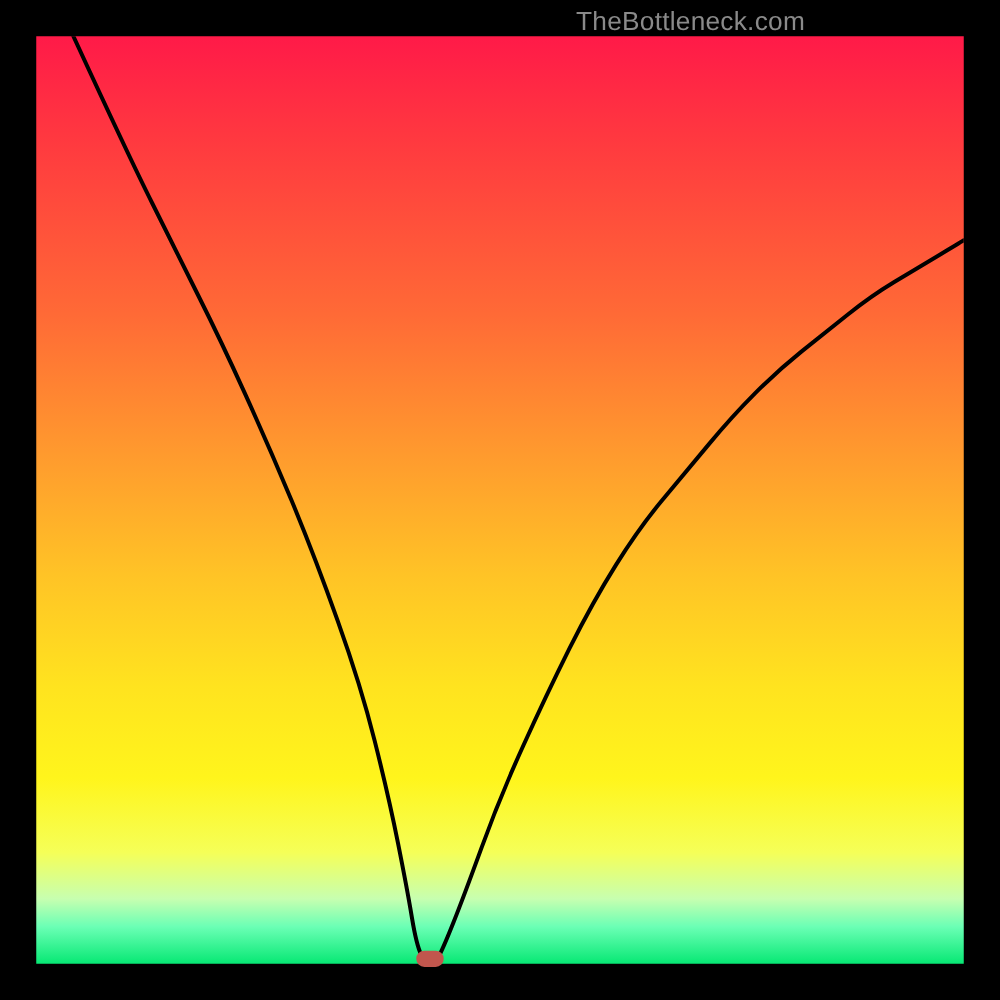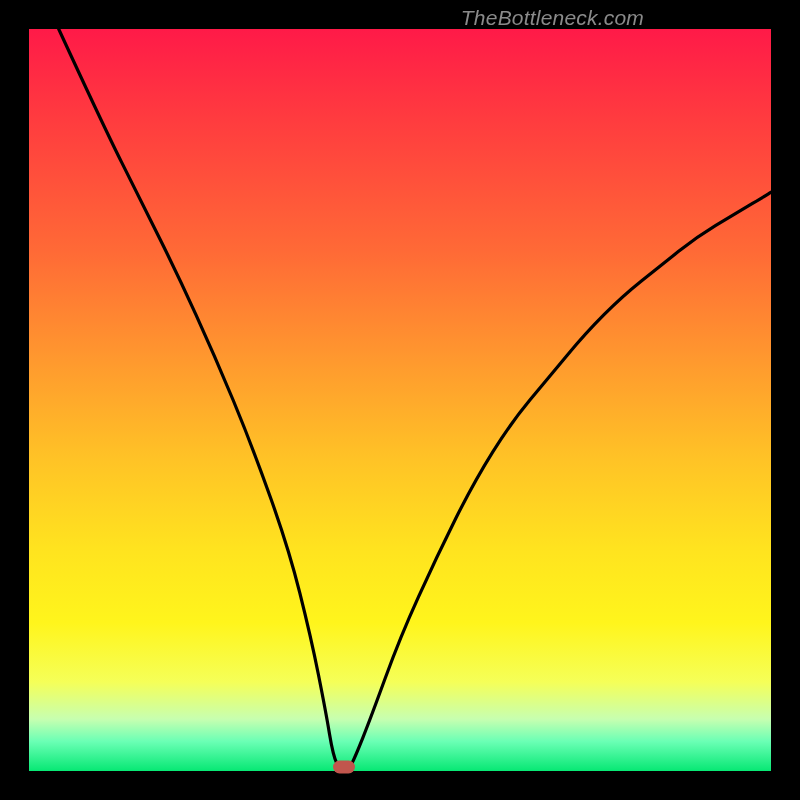--- a/index.html
+++ b/index.html
@@ -9,21 +9,20 @@
     height: 800px;
     background: #000;
     overflow: hidden;
     font-family: Arial, Helvetica, sans-serif;
   }
   .frame {
     position: relative;
     width: 656px;
     height: 800px;
     background: #000;
-    font-style: italic;
   }
   .plot-area {
     position: absolute;
     left: 29px;
     top: 29px;
     width: 742px;
     height: 742px;
     
     background: linear-gradient(
       to bottom,

